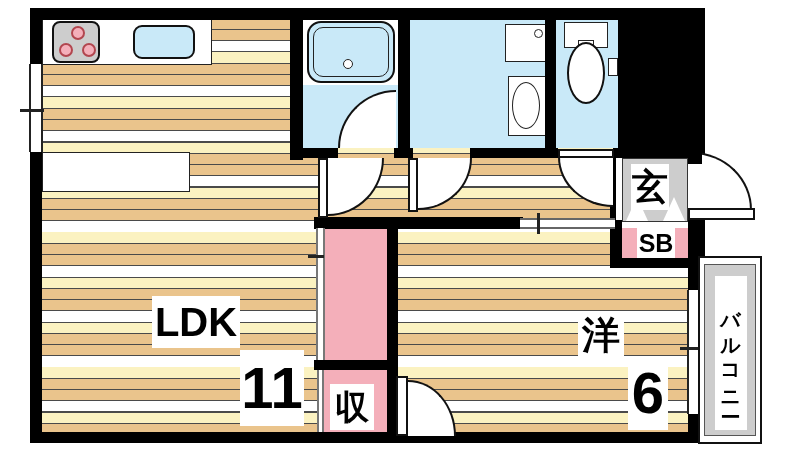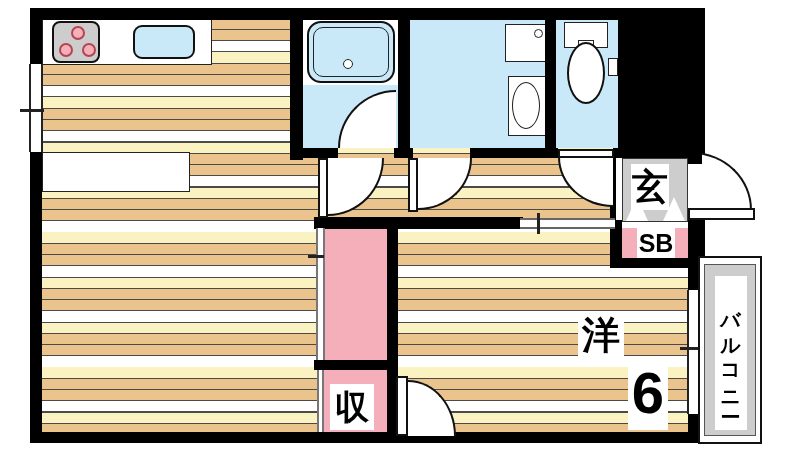--- a/index.html
+++ b/index.html
@@ -128,20 +128,22 @@
 
   <div class="slide" style="left:520px;top:218px;width:95px;height:11px;"></div>
   <div class="tick" style="left:537px;top:213px;width:3px;height:21px;"></div>
 
   <div class="arc tr" style="left:408px;top:380px;width:48px;height:56px;"></div>
   <div class="leaf" style="left:396px;top:376px;width:12px;height:60px;"></div>
 
   <div class="abs white b2" style="left:698px;top:256px;width:64px;height:188px;"></div>
   <div class="abs gray" style="left:704px;top:264px;width:52px;height:172px;border:1px solid #555;"></div>
 
+  <div class="lbl" style="left:152px;top:296px;width:88px;height:52px;font-size:40px;">LDK</div>
+  <div class="lbl" style="left:240px;top:350px;width:64px;height:76px;font-size:58px;">11</div>
   <div class="lbl" style="left:578px;top:312px;width:46px;height:46px;font-size:38px;">洋</div>
   <div class="lbl" style="left:628px;top:356px;width:40px;height:74px;font-size:58px;">6</div>
   <div class="lbl" style="left:330px;top:384px;width:44px;height:46px;font-size:34px;">収</div>
   <div class="lbl" style="left:631px;top:164px;width:38px;height:46px;font-size:36px;">玄</div>
   <div class="lbl" style="left:637px;top:228px;width:38px;height:30px;font-size:25px;">SB</div>
   <div class="lbl" style="left:715px;top:276px;width:32px;height:154px;font-size:20px;writing-mode:vertical-rl;text-orientation:upright;letter-spacing:4px;">バルコニー</div>
 
 </div>
 
 </body></html>

